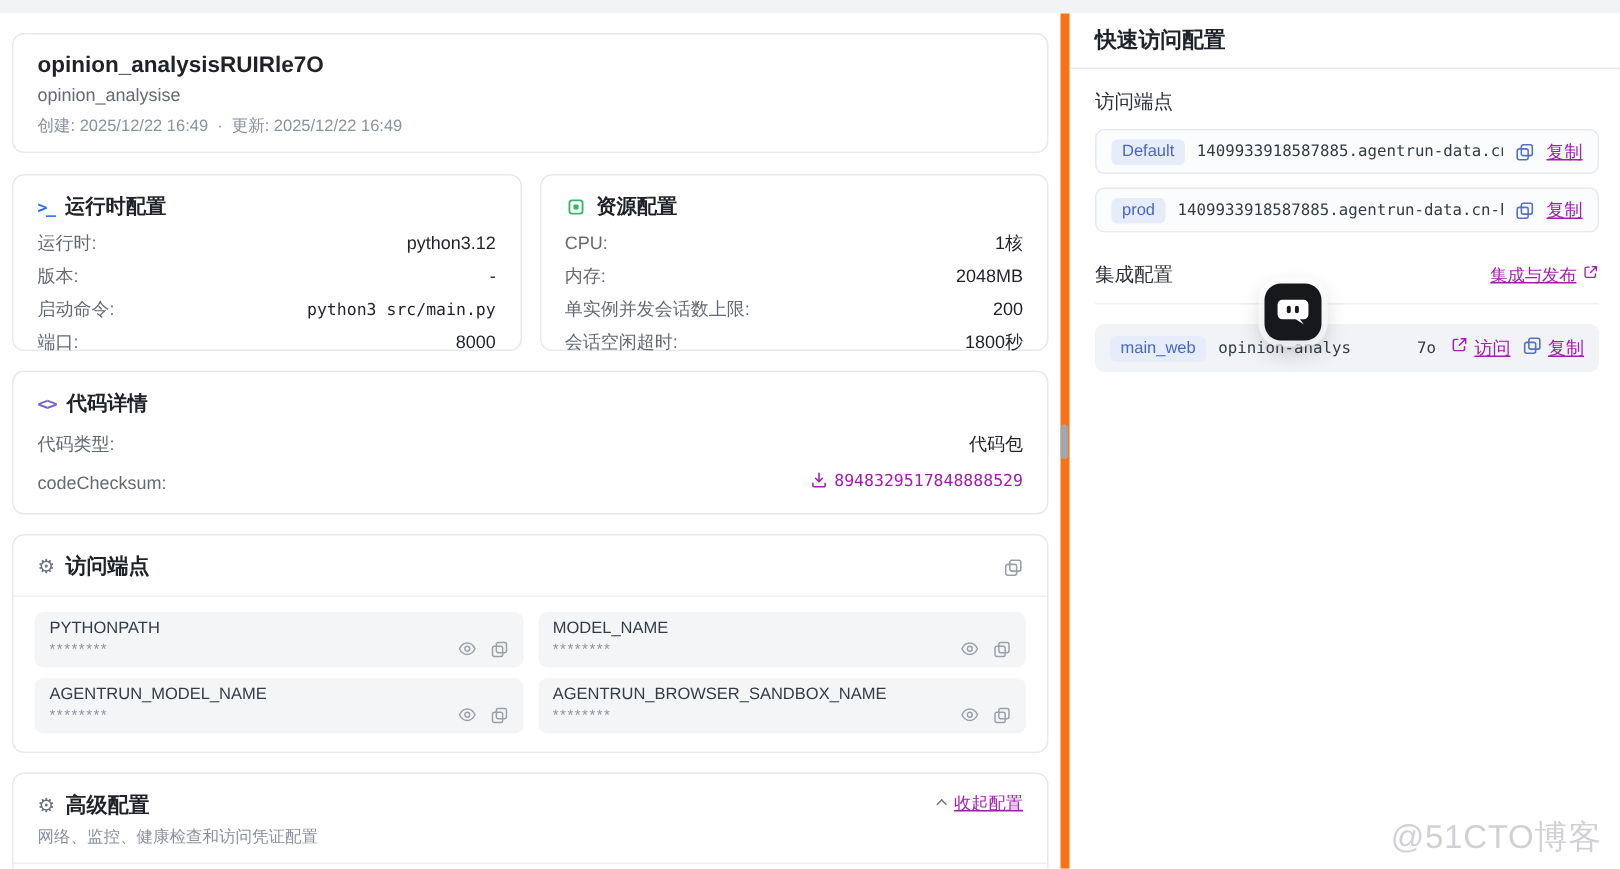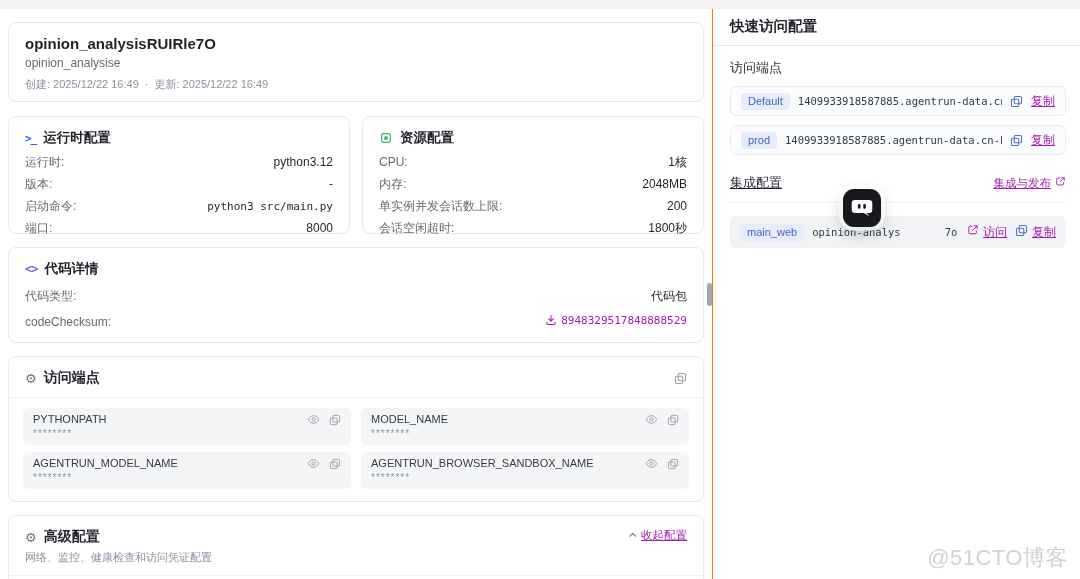--- a/index.html
+++ b/index.html
@@ -2,21 +2,21 @@
 <html><head>
 <meta charset="utf-8">
 <style>
   * { margin:0; padding:0; box-sizing:border-box; }
   html,body { width:1080px; height:579px; overflow:hidden; background:#fff;
     font-family:"Liberation Sans","DejaVu Sans",sans-serif; color:#1f2329; font-size:12px; }
   .top-strip { position:absolute; left:0; top:0; width:1080px; height:9px; background:#f2f3f5; }
 
   
   .main-col { position:absolute; left:0; top:9px; width:713px; height:570px;
-    border-right:1px solid #f97316; padding:0 8px; overflow:hidden; background:#fff; }
+    border-right:6px solid #f97316; padding:0 8px; overflow:hidden; background:#fff; }
   .card { background:#fff; border:1px solid #e7e9ee; border-radius:8px; }
 
   .overview-card { margin-top:13px; padding:11px 16px 10px; }
   .overview-title { font-size:15px; font-weight:bold; color:#1f2329; line-height:19px; }
   .overview-sub { font-size:12px; color:#646a73; margin-top:3px; line-height:15px; }
   .overview-meta { font-size:11px; color:#8a919f; margin-top:7px; line-height:13px; display:flex; gap:6px; }
 
   .two-col { display:flex; gap:12px; margin-top:14px; }
   .two-col .card { flex:1; padding:12px 16px 12px; height:118px; }
   .card-head { display:flex; align-items:center; gap:7px; font-size:13.5px; font-weight:bold; color:#1f2329; }
@@ -28,21 +28,21 @@
   .icon-terminal { color:#2468f2; font-family:"DejaVu Sans Mono",monospace; font-size:11px; font-weight:bold; letter-spacing:-1px; }
   .icon-code-glyph { color:#7b61d6; font-family:"DejaVu Sans Mono",monospace; font-size:12px; font-weight:bold; letter-spacing:-1px; }
   .icon-gear { color:#6b7280; font-size:13px; font-weight:normal; }
   svg.ic { display:inline-block; vertical-align:middle; }
 
   .code-card { margin-top:13px; padding:12px 16px 13px; }
 
   .env-card { margin-top:13px; }
   .env-head { display:flex; justify-content:space-between; align-items:center; padding:12px 16px 10px; border-bottom:1px solid #eef0f3; }
   .env-body { padding:10px 14px 12px; display:grid; grid-template-columns:1fr 1fr; gap:7px 10px; }
-  .env-tile { background:#f4f5f7; border-radius:6px; padding:5px 10px 6px; display:flex; justify-content:space-between; align-items:flex-start; min-height:32px; }
+  .env-tile { background:#f4f5f7; border-radius:6px; padding:5px 10px 6px; display:flex; justify-content:space-between; align-items:flex-end; min-height:32px; }
   .env-name { font-size:11px; color:#333b47; line-height:13px; }
   .env-mask { font-size:10px; color:#8f959e; letter-spacing:1px; line-height:11px; margin-top:2px; }
   .env-icons { display:flex; gap:9px; align-items:center; color:#9aa0a8; }
 
   .adv-card { margin-top:13px; padding:0 0 10px; height:160px; }
   .adv-head { display:flex; justify-content:space-between; align-items:flex-start; padding:12px 16px 0; }
   .adv-title-wrap { display:flex; align-items:center; gap:7px; font-size:14px; font-weight:bold; }
   .adv-desc { padding:4px 16px 10px; color:#8a919f; font-size:11px; border-bottom:1px solid #eef0f3; }
   .collapse-link { display:flex; align-items:center; gap:5px; font-size:11.5px; }
   .chev-up { width:5px; height:5px; border-left:1.4px solid #6b7280; border-top:1.4px solid #6b7280; transform:rotate(45deg) translateY(1px); display:inline-block; }
@@ -55,21 +55,21 @@
   .scroll-thumb { position:absolute; left:707px; top:283px; width:5px; height:23px; background:#a2a7af; border-radius:3px; }
 
   
   .right-col { position:absolute; left:714px; top:9px; width:366px; height:570px; background:#fff; padding:0 14px 0 16px; }
   .qa-title { font-size:14.5px; font-weight:bold; padding:8px 0 9px; border-bottom:1px solid #e7e9ee; margin:0 -14px 0 -16px; padding-left:16px; }
   .section-label { font-size:13px; font-weight:500; color:#2a3039; margin-top:13px; }
   .endpoint-box { margin-top:9px; border:1px solid #e7e9ee; background:#fbfcfe; border-radius:6px; height:30px; display:flex; align-items:center; padding:0 10px; gap:8px; }
   .badge { background:#e6ecfa; color:#4767c8; font-size:11px; border-radius:4px; padding:2px 7px; white-space:nowrap; line-height:13px; }
   .ep-url { flex:1; font-family:"DejaVu Sans Mono","Liberation Mono",monospace; font-size:10.5px; color:#323a45; white-space:nowrap; overflow:hidden; }
   .row-action { display:flex; align-items:flex-start; gap:4px; font-size:12px; white-space:nowrap; }
-  .integ-head { display:flex; justify-content:space-between; align-items:center; margin-top:19px; padding-bottom:10px; border-bottom:1px solid #eef0f3;text-decoration:underline; }
+  .integ-head { display:flex; justify-content:space-between; align-items:center; margin-top:19px; padding-bottom:10px; border-bottom:1px solid #eef0f3; }
   .integ-row { position:relative; margin-top:13px; background:#f1f3f6; border-radius:6px; height:32px; display:flex; align-items:center; padding:0 10px; gap:8px; }
   .integ-url { display:flex; flex:1; overflow:hidden; font-family:"DejaVu Sans Mono","Liberation Mono",monospace; font-size:10.5px; color:#323a45; white-space:nowrap; }
   .integ-gap { width:44px; flex:none; }
 
   .chat-widget { position:absolute; left:129px; top:180px; width:38px; height:38px; background:#17181c; border-radius:11px;
     display:flex; align-items:center; justify-content:center; z-index:6; cursor:pointer;
     box-shadow:0 0 0 4px rgba(255,255,255,.6), 0 6px 16px rgba(31,35,41,.28); }
 
   .watermark { position:absolute; right:12px; bottom:6px; font-size:22px; color:rgba(168,172,178,.55); letter-spacing:.5px; }
 </style>

